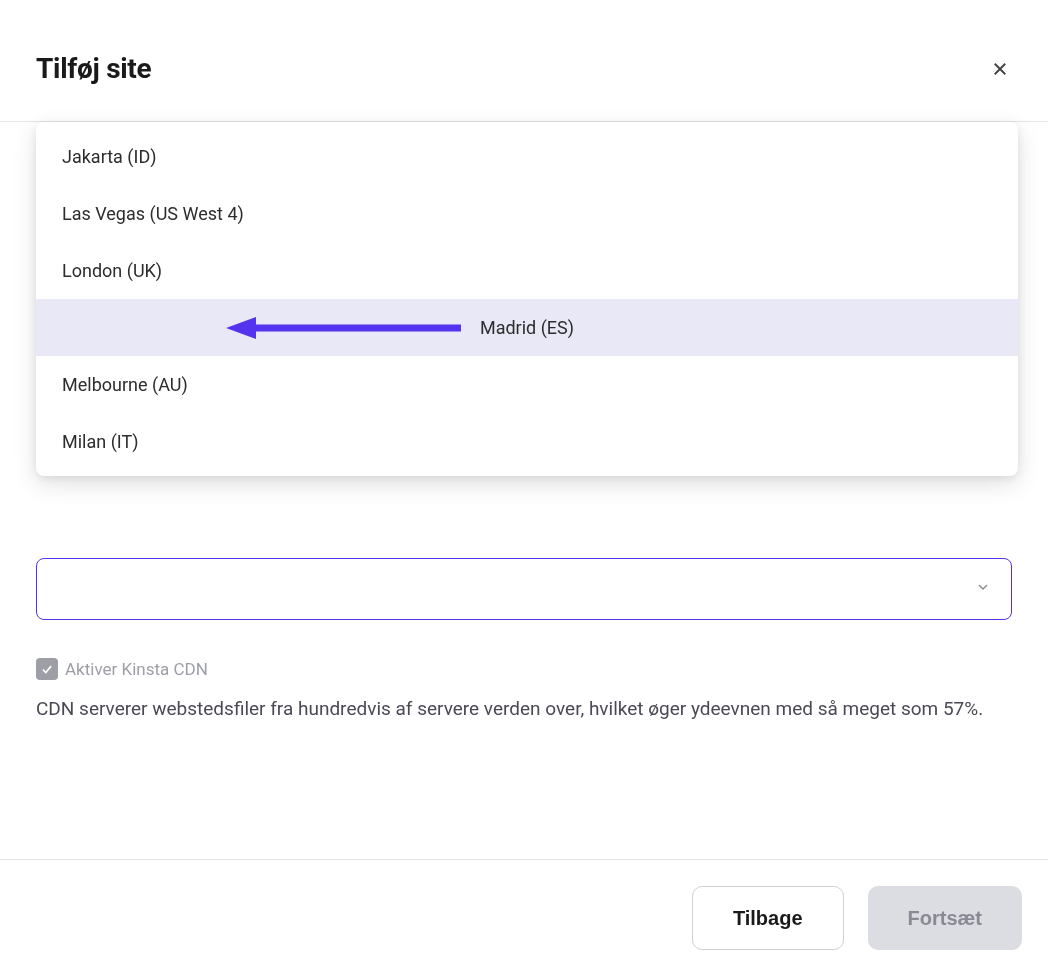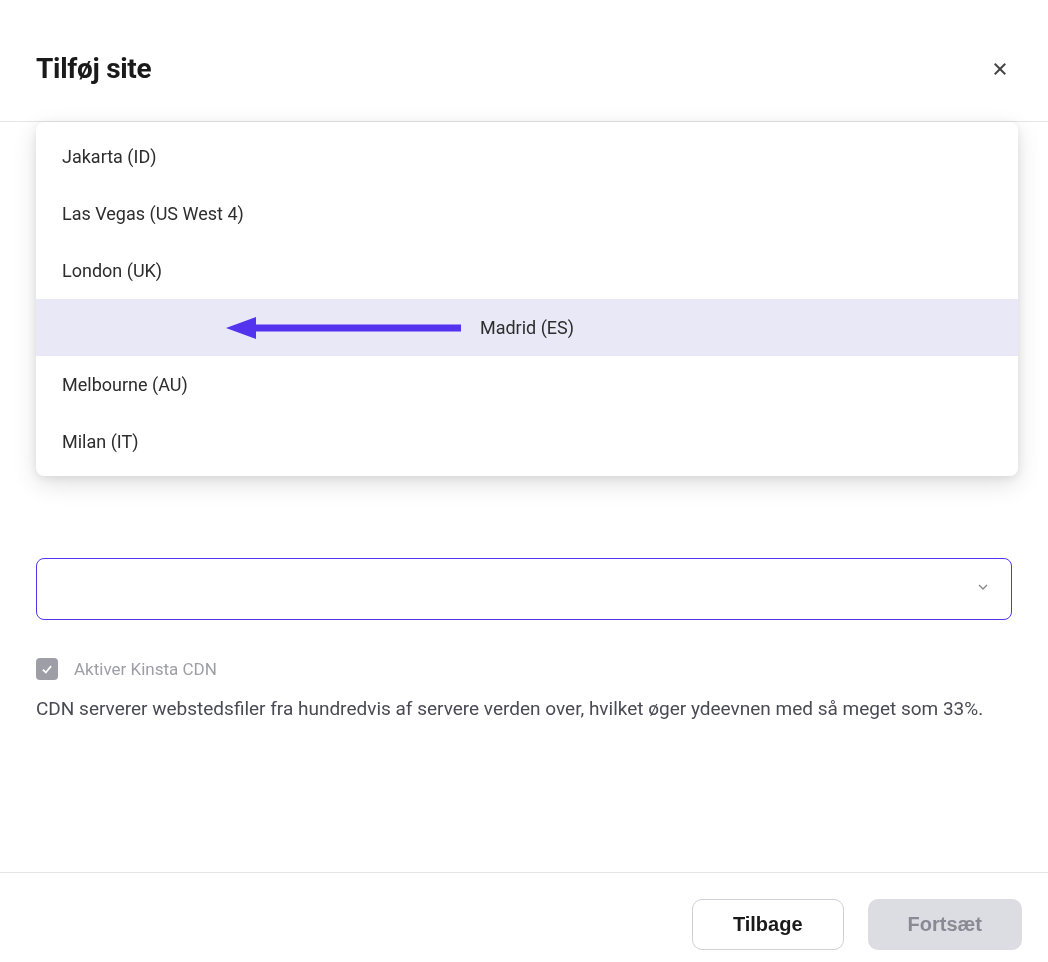--- a/index.html
+++ b/index.html
@@ -111,21 +111,21 @@
       color: #888;
     }
     
     .cdn-section {
       margin-top: 38px;
     }
     
     .checkbox-row {
       display: flex;
       align-items: center;
-      gap: 16px;
+      gap: 7px;
       margin-bottom: 14px;
     }
     
     .checkbox {
       width: 22px;
       height: 22px;
       border-radius: 4px;
       background: #9e9ea7;
       display: flex;
       align-items: center;
@@ -156,21 +156,21 @@
       left: 0;
       right: 0;
       border-top: 1px solid #e5e5e8;
       padding: 26px 26px 12px 26px;
       display: flex;
       justify-content: flex-end;
       gap: 24px;
     }
     
     .btn {
-      height: 51px;
+      height: 64px;
       padding: 0 40px;
       border-radius: 10px;
       font-size: 20px;
       font-weight: 600;
       cursor: pointer;
       border: none;
       display: flex;
       align-items: center;
       justify-content: center;
     }
@@ -241,21 +241,21 @@
 
     <div class="cdn-section">
       <div class="checkbox-row">
         <div class="checkbox">
           <svg viewBox="0 0 24 24" fill="none" stroke="currentColor" stroke-width="3">
             <polyline points="5 13 10 18 19 7"></polyline>
           </svg>
         </div>
         <span class="checkbox-label">Aktiver Kinsta CDN</span>
       </div>
-      <p class="cdn-description">CDN serverer webstedsfiler fra hundredvis af servere verden over, hvilket øger ydeevnen med så meget som 33%.</p>
+      <p class="cdn-description">CDN serverer webstedsfiler fra hundredvis af servere verden over, hvilket øger ydeevnen med så meget som 57%.</p>
     </div>
   </div>
 
 </div>
 
 <div class="footer">
   <button class="btn btn-secondary">Tilbage</button>
   <button class="btn btn-primary">Fortsæt</button>
 </div>
 

